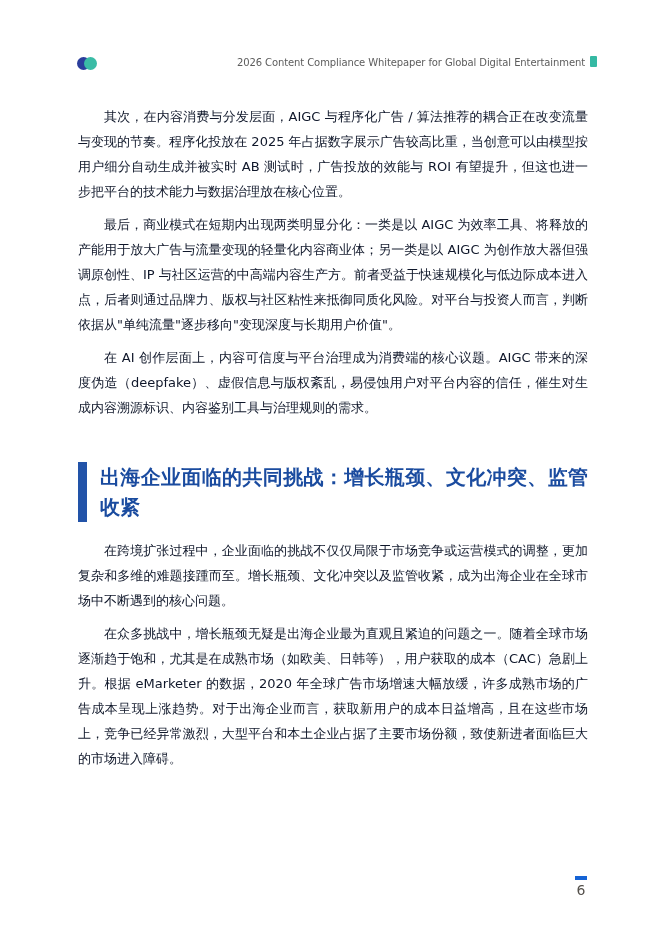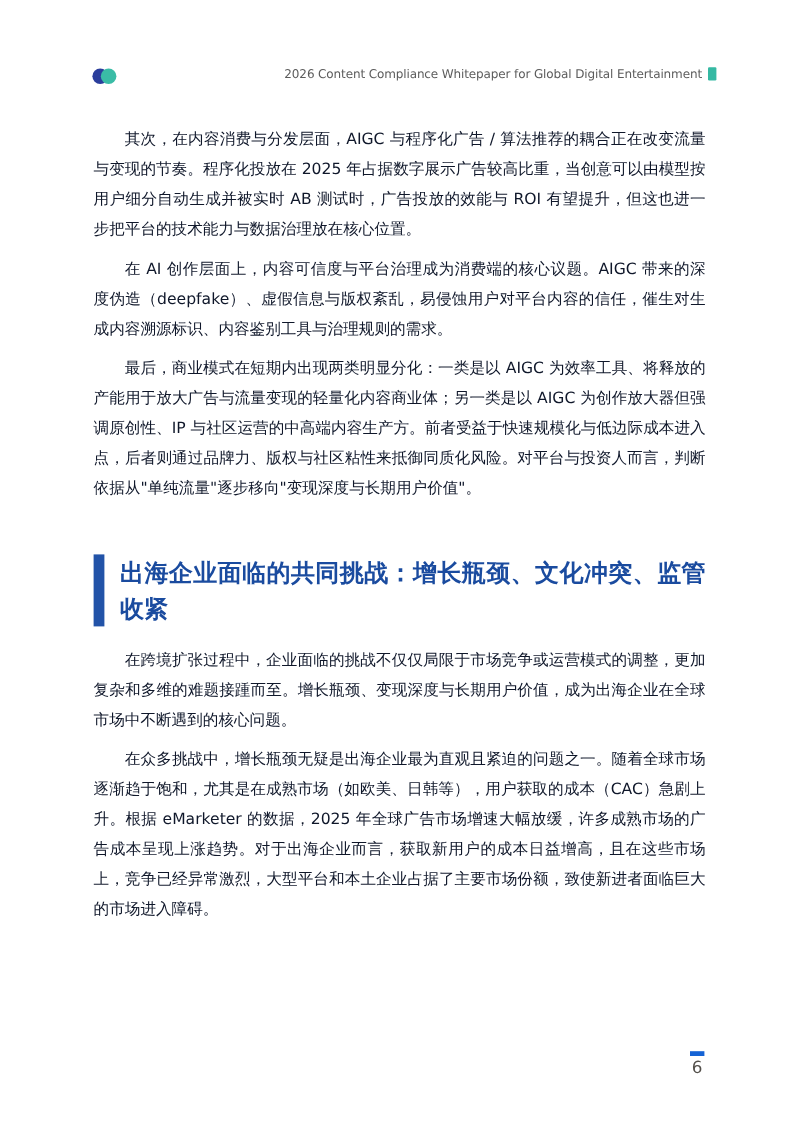--- a/index.html
+++ b/index.html
@@ -71,30 +71,30 @@
     <div class="logo">
       <span class="c1"></span>
       <span class="c2"></span>
     </div>
     <div class="header-title">2026 Content Compliance Whitepaper for Global Digital Entertainment</div>
     <div class="header-mark"></div>
   </div>
 
   <div class="content">
     <p class="para">其次，在内容消费与分发层面，AIGC 与程序化广告 / 算法推荐的耦合正在改变流量与变现的节奏。程序化投放在 2025 年占据数字展示广告较高比重，当创意可以由模型按用户细分自动生成并被实时 AB 测试时，广告投放的效能与 ROI 有望提升，但这也进一步把平台的技术能力与数据治理放在核心位置。</p>
+    <p class="para">最后，商业模式在短期内出现两类明显分化：一类是以 AIGC 为效率工具、将释放的产能用于放大广告与流量变现的轻量化内容商业体；另一类是以 AIGC 为创作放大器但强调原创性、IP 与社区运营的中高端内容生产方。前者受益于快速规模化与低边际成本进入点，后者则通过品牌力、版权与社区粘性来抵御同质化风险。对平台与投资人而言，判断依据从"单纯流量"逐步移向"变现深度与长期用户价值"。</p>
     <p class="para">在 AI 创作层面上，内容可信度与平台治理成为消费端的核心议题。AIGC 带来的深度伪造（deepfake）、虚假信息与版权紊乱，易侵蚀用户对平台内容的信任，催生对生成内容溯源标识、内容鉴别工具与治理规则的需求。</p>
-    <p class="para">最后，商业模式在短期内出现两类明显分化：一类是以 AIGC 为效率工具、将释放的产能用于放大广告与流量变现的轻量化内容商业体；另一类是以 AIGC 为创作放大器但强调原创性、IP 与社区运营的中高端内容生产方。前者受益于快速规模化与低边际成本进入点，后者则通过品牌力、版权与社区粘性来抵御同质化风险。对平台与投资人而言，判断依据从"单纯流量"逐步移向"变现深度与长期用户价值"。</p>
 
     <div class="section-heading-wrap">
       <div class="heading-bar"></div>
       <h2 class="section-heading">出海企业面临的共同挑战：增长瓶颈、文化冲突、监管收紧</h2>
     </div>
 
-    <p class="para">在跨境扩张过程中，企业面临的挑战不仅仅局限于市场竞争或运营模式的调整，更加复杂和多维的难题接踵而至。增长瓶颈、变现深度与长期用户价值，成为出海企业在全球市场中不断遇到的核心问题。</p>
-    <p class="para">在众多挑战中，增长瓶颈无疑是出海企业最为直观且紧迫的问题之一。随着全球市场逐渐趋于饱和，尤其是在成熟市场（如欧美、日韩等），用户获取的成本（CAC）急剧上升。根据 eMarketer 的数据，2025 年全球广告市场增速大幅放缓，许多成熟市场的广告成本呈现上涨趋势。对于出海企业而言，获取新用户的成本日益增高，且在这些市场上，竞争已经异常激烈，大型平台和本土企业占据了主要市场份额，致使新进者面临巨大的市场进入障碍。</p>
+    <p class="para">在跨境扩张过程中，企业面临的挑战不仅仅局限于市场竞争或运营模式的调整，更加复杂和多维的难题接踵而至。增长瓶颈、文化冲突以及监管收紧，成为出海企业在全球市场中不断遇到的核心问题。</p>
+    <p class="para">在众多挑战中，增长瓶颈无疑是出海企业最为直观且紧迫的问题之一。随着全球市场逐渐趋于饱和，尤其是在成熟市场（如欧美、日韩等），用户获取的成本（CAC）急剧上升。根据 eMarketer 的数据，2020 年全球广告市场增速大幅放缓，许多成熟市场的广告成本呈现上涨趋势。对于出海企业而言，获取新用户的成本日益增高，且在这些市场上，竞争已经异常激烈，大型平台和本土企业占据了主要市场份额，致使新进者面临巨大的市场进入障碍。</p>
   </div>
 
   <div class="footer">
     <div class="footer-bar"></div>
     <div class="page-number">6</div>
   </div>
 
 </div>
 
 </body></html>

